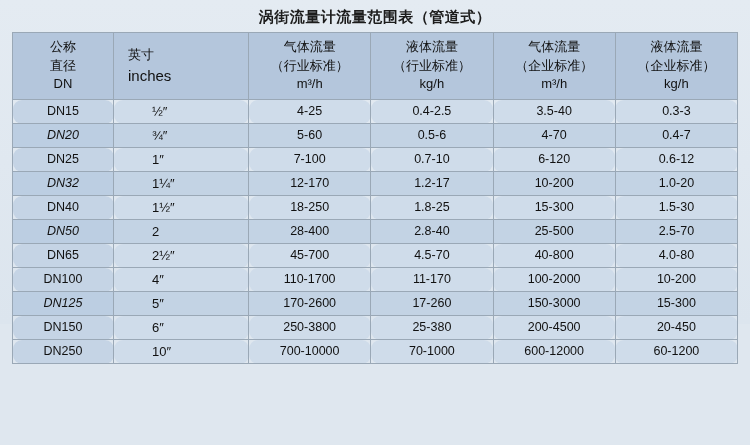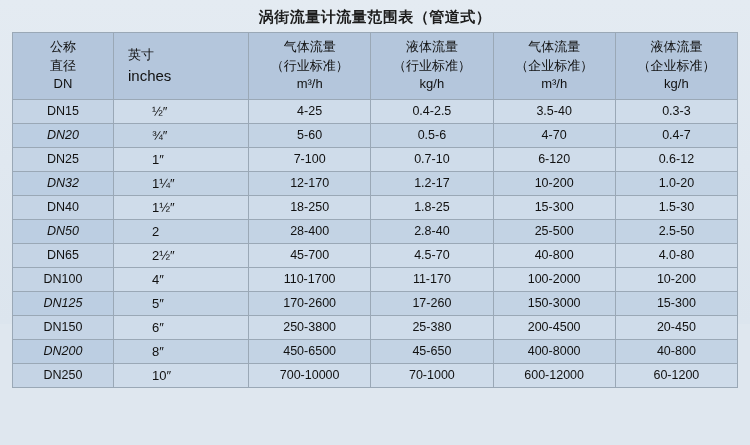--- a/index.html
+++ b/index.html
@@ -70,20 +70,21 @@
     font-size: 15px;
   }
   tbody td {
     font-size: 12.5px;
     height: 23px;
     padding: 0;
     line-height: 23px;
   }
   tbody tr.odd td {
     background: #cfdcea;
+    border-radius: 9px;
   }
   tbody tr.even td {
     background: #c3d3e4;
   }
   tbody td.c-dn {
     background-image: none;
   }
   tbody tr.odd td.c-dn { background: #c5d4e5; }
   tbody tr.even td.c-dn { background: #bccee2; font-style: italic; }
   tbody td.c-in {
@@ -173,21 +174,21 @@
         <td>1.8-25</td>
         <td>15-300</td>
         <td>1.5-30</td>
       </tr>
       <tr class="even">
         <td class="c-dn">DN50</td>
         <td class="c-in">2</td>
         <td>28-400</td>
         <td>2.8-40</td>
         <td>25-500</td>
-        <td>2.5-50</td>
+        <td>2.5-70</td>
       </tr>
       <tr class="odd">
         <td class="c-dn">DN65</td>
         <td class="c-in">2½″</td>
         <td>45-700</td>
         <td>4.5-70</td>
         <td>40-800</td>
         <td>4.0-80</td>
       </tr>
       <tr class="odd">
@@ -207,28 +208,20 @@
         <td>15-300</td>
       </tr>
       <tr class="odd">
         <td class="c-dn">DN150</td>
         <td class="c-in">6″</td>
         <td>250-3800</td>
         <td>25-380</td>
         <td>200-4500</td>
         <td>20-450</td>
       </tr>
-      <tr class="even">
-        <td class="c-dn">DN200</td>
-        <td class="c-in">8″</td>
-        <td>450-6500</td>
-        <td>45-650</td>
-        <td>400-8000</td>
-        <td>40-800</td>
-      </tr>
       <tr class="odd">
         <td class="c-dn">DN250</td>
         <td class="c-in">10″</td>
         <td>700-10000</td>
         <td>70-1000</td>
         <td>600-12000</td>
         <td>60-1200</td>
       </tr>
     </tbody>
   </table>

